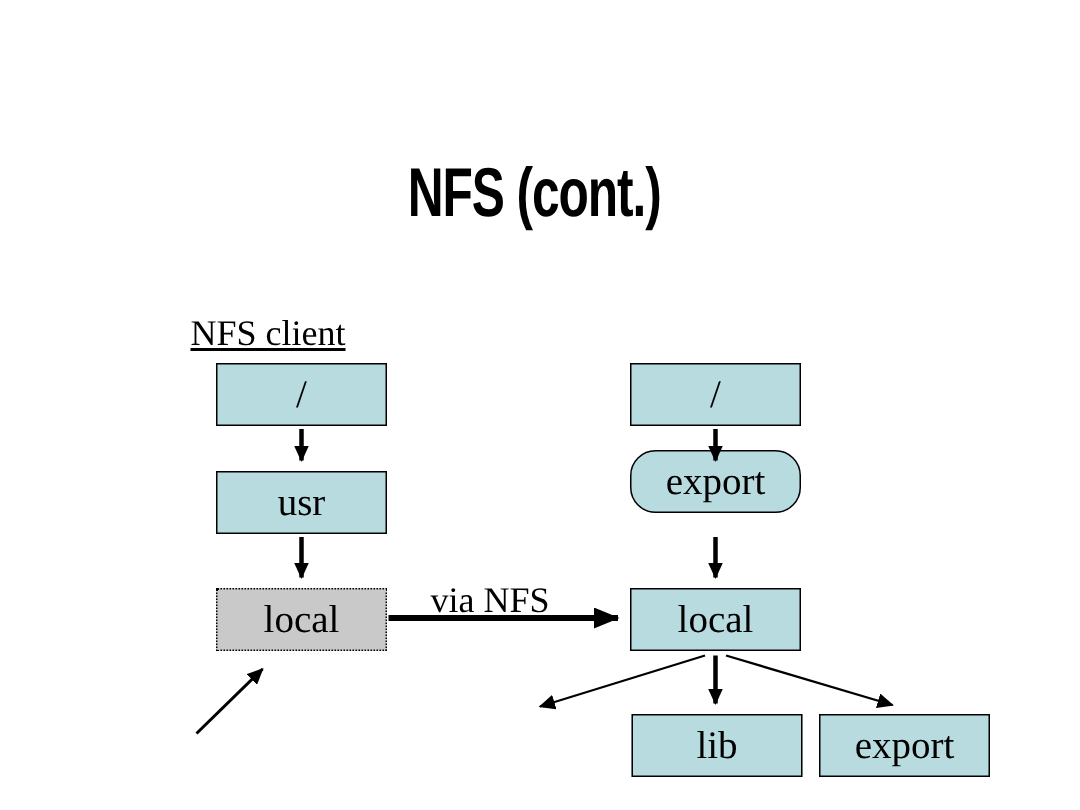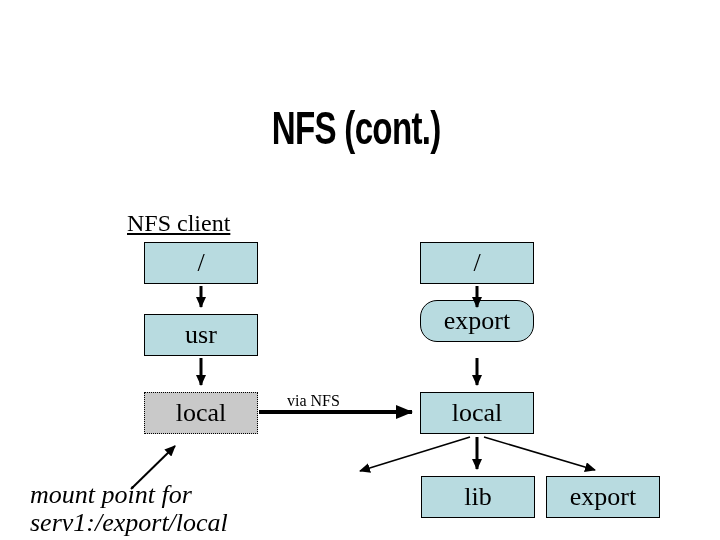--- a/index.html
+++ b/index.html
@@ -62,21 +62,21 @@
   .c-local  { left: 144px; top: 348px; }
   .s-root   { left: 420px; top: 198px; }
   .s-export { left: 420px; top: 256px; border-radius: 17px; }
   .s-local  { left: 420px; top: 348px; }
   .b-bin    { left: 293px; top: 432px; width: 115px; }
   .b-lib    { left: 421px; top: 432px; justify-content: center; }
   .b-share  { left: 546px; top: 432px; }
   .via-nfs-label {
     position: absolute;
     left: 287px; top: 345px;
-    font-size: 16px;
+    font-size: 24px;
     line-height: 24px;
     white-space: nowrap;
   }
   .mount-caption {
     position: absolute;
     left: 30px; top: 437px;
     font-size: 26px;
     line-height: 28px;
     font-style: italic;
     white-space: nowrap;
@@ -120,24 +120,20 @@
 
   <div class="box b-lib">
     <span>lib</span>
   </div>
   <div class="box b-share">
     <span>export</span>
   </div>
 
   <div class="via-nfs-label">via NFS</div>
 
-  <div class="mount-caption">
-    <div>mount point for</div>
-    <div>serv1:/export/local</div>
-  </div>
 
   <svg class="arrows" width="720" height="540" viewBox="0 0 720 540">
     <defs>
       <marker id="ah" markerUnits="userSpaceOnUse" markerWidth="11" markerHeight="10" refX="10" refY="5" orient="auto">
         <path d="M0,0 L11,5 L0,10 Z" fill="#000000"></path>
       </marker>
       <marker id="ahb" markerUnits="userSpaceOnUse" markerWidth="17" markerHeight="14" refX="16" refY="7" orient="auto">
         <path d="M0,0 L17,7 L0,14 Z" fill="#000000"></path>
       </marker>
     </defs>

